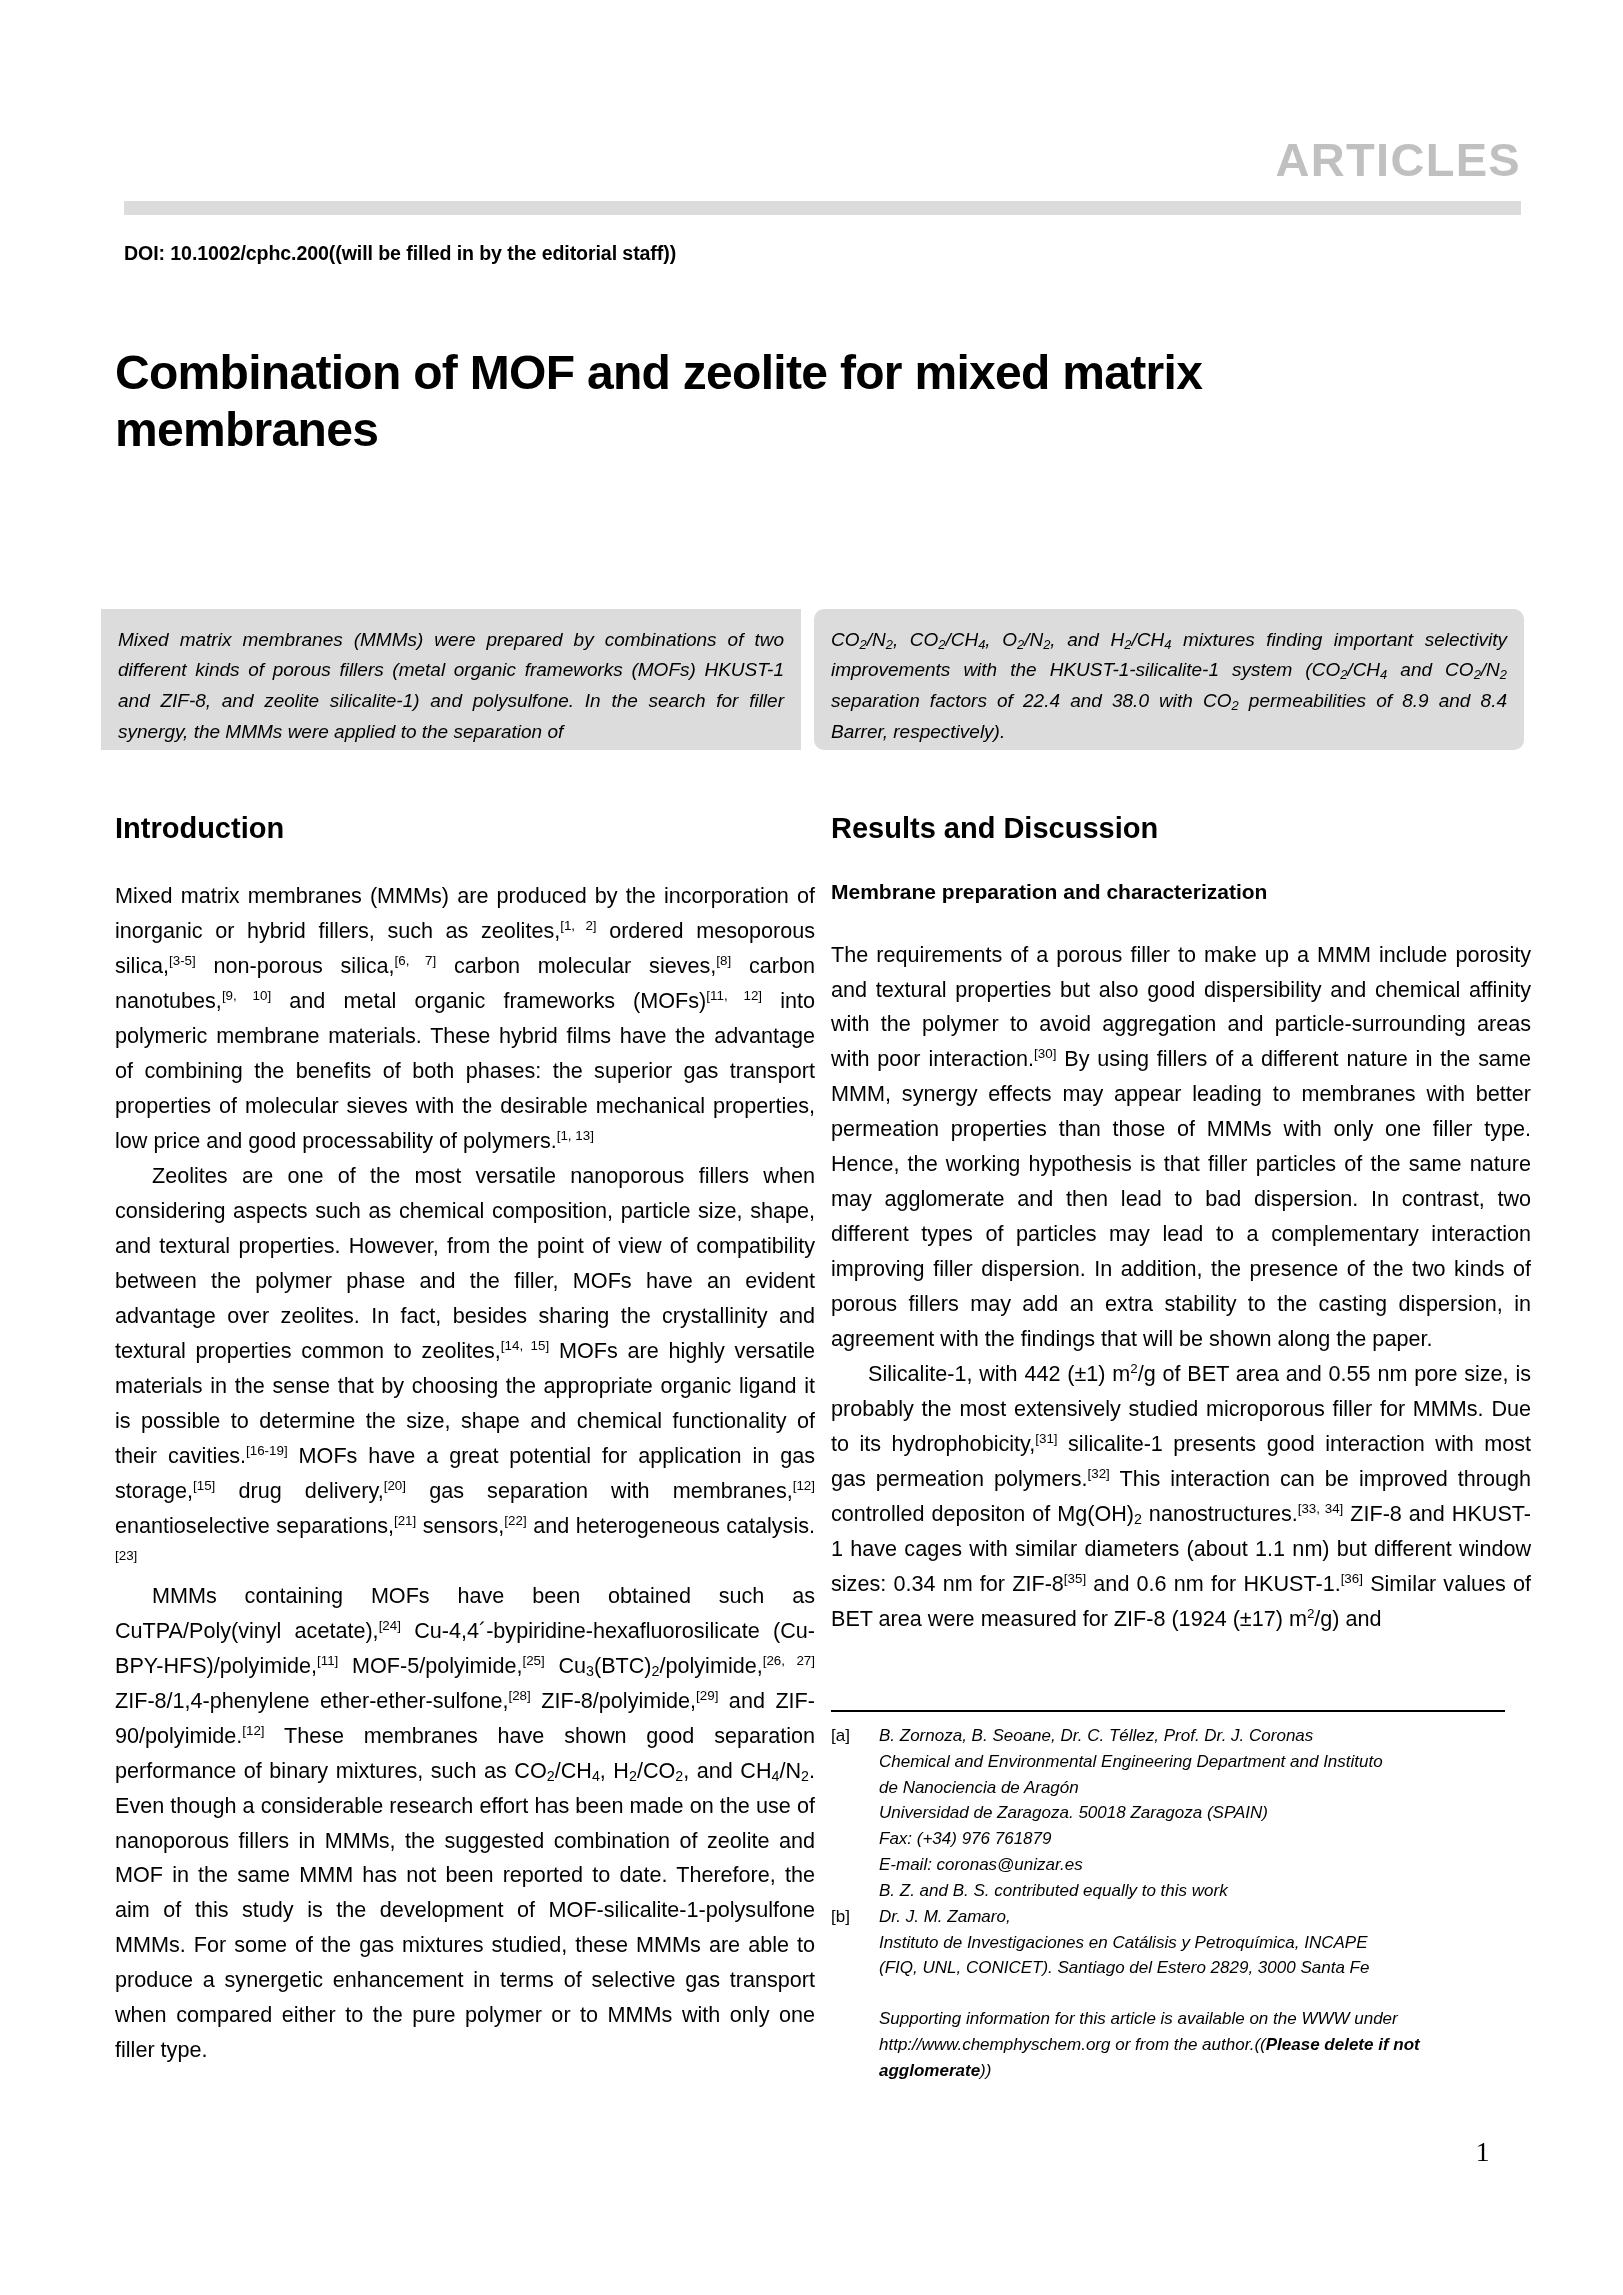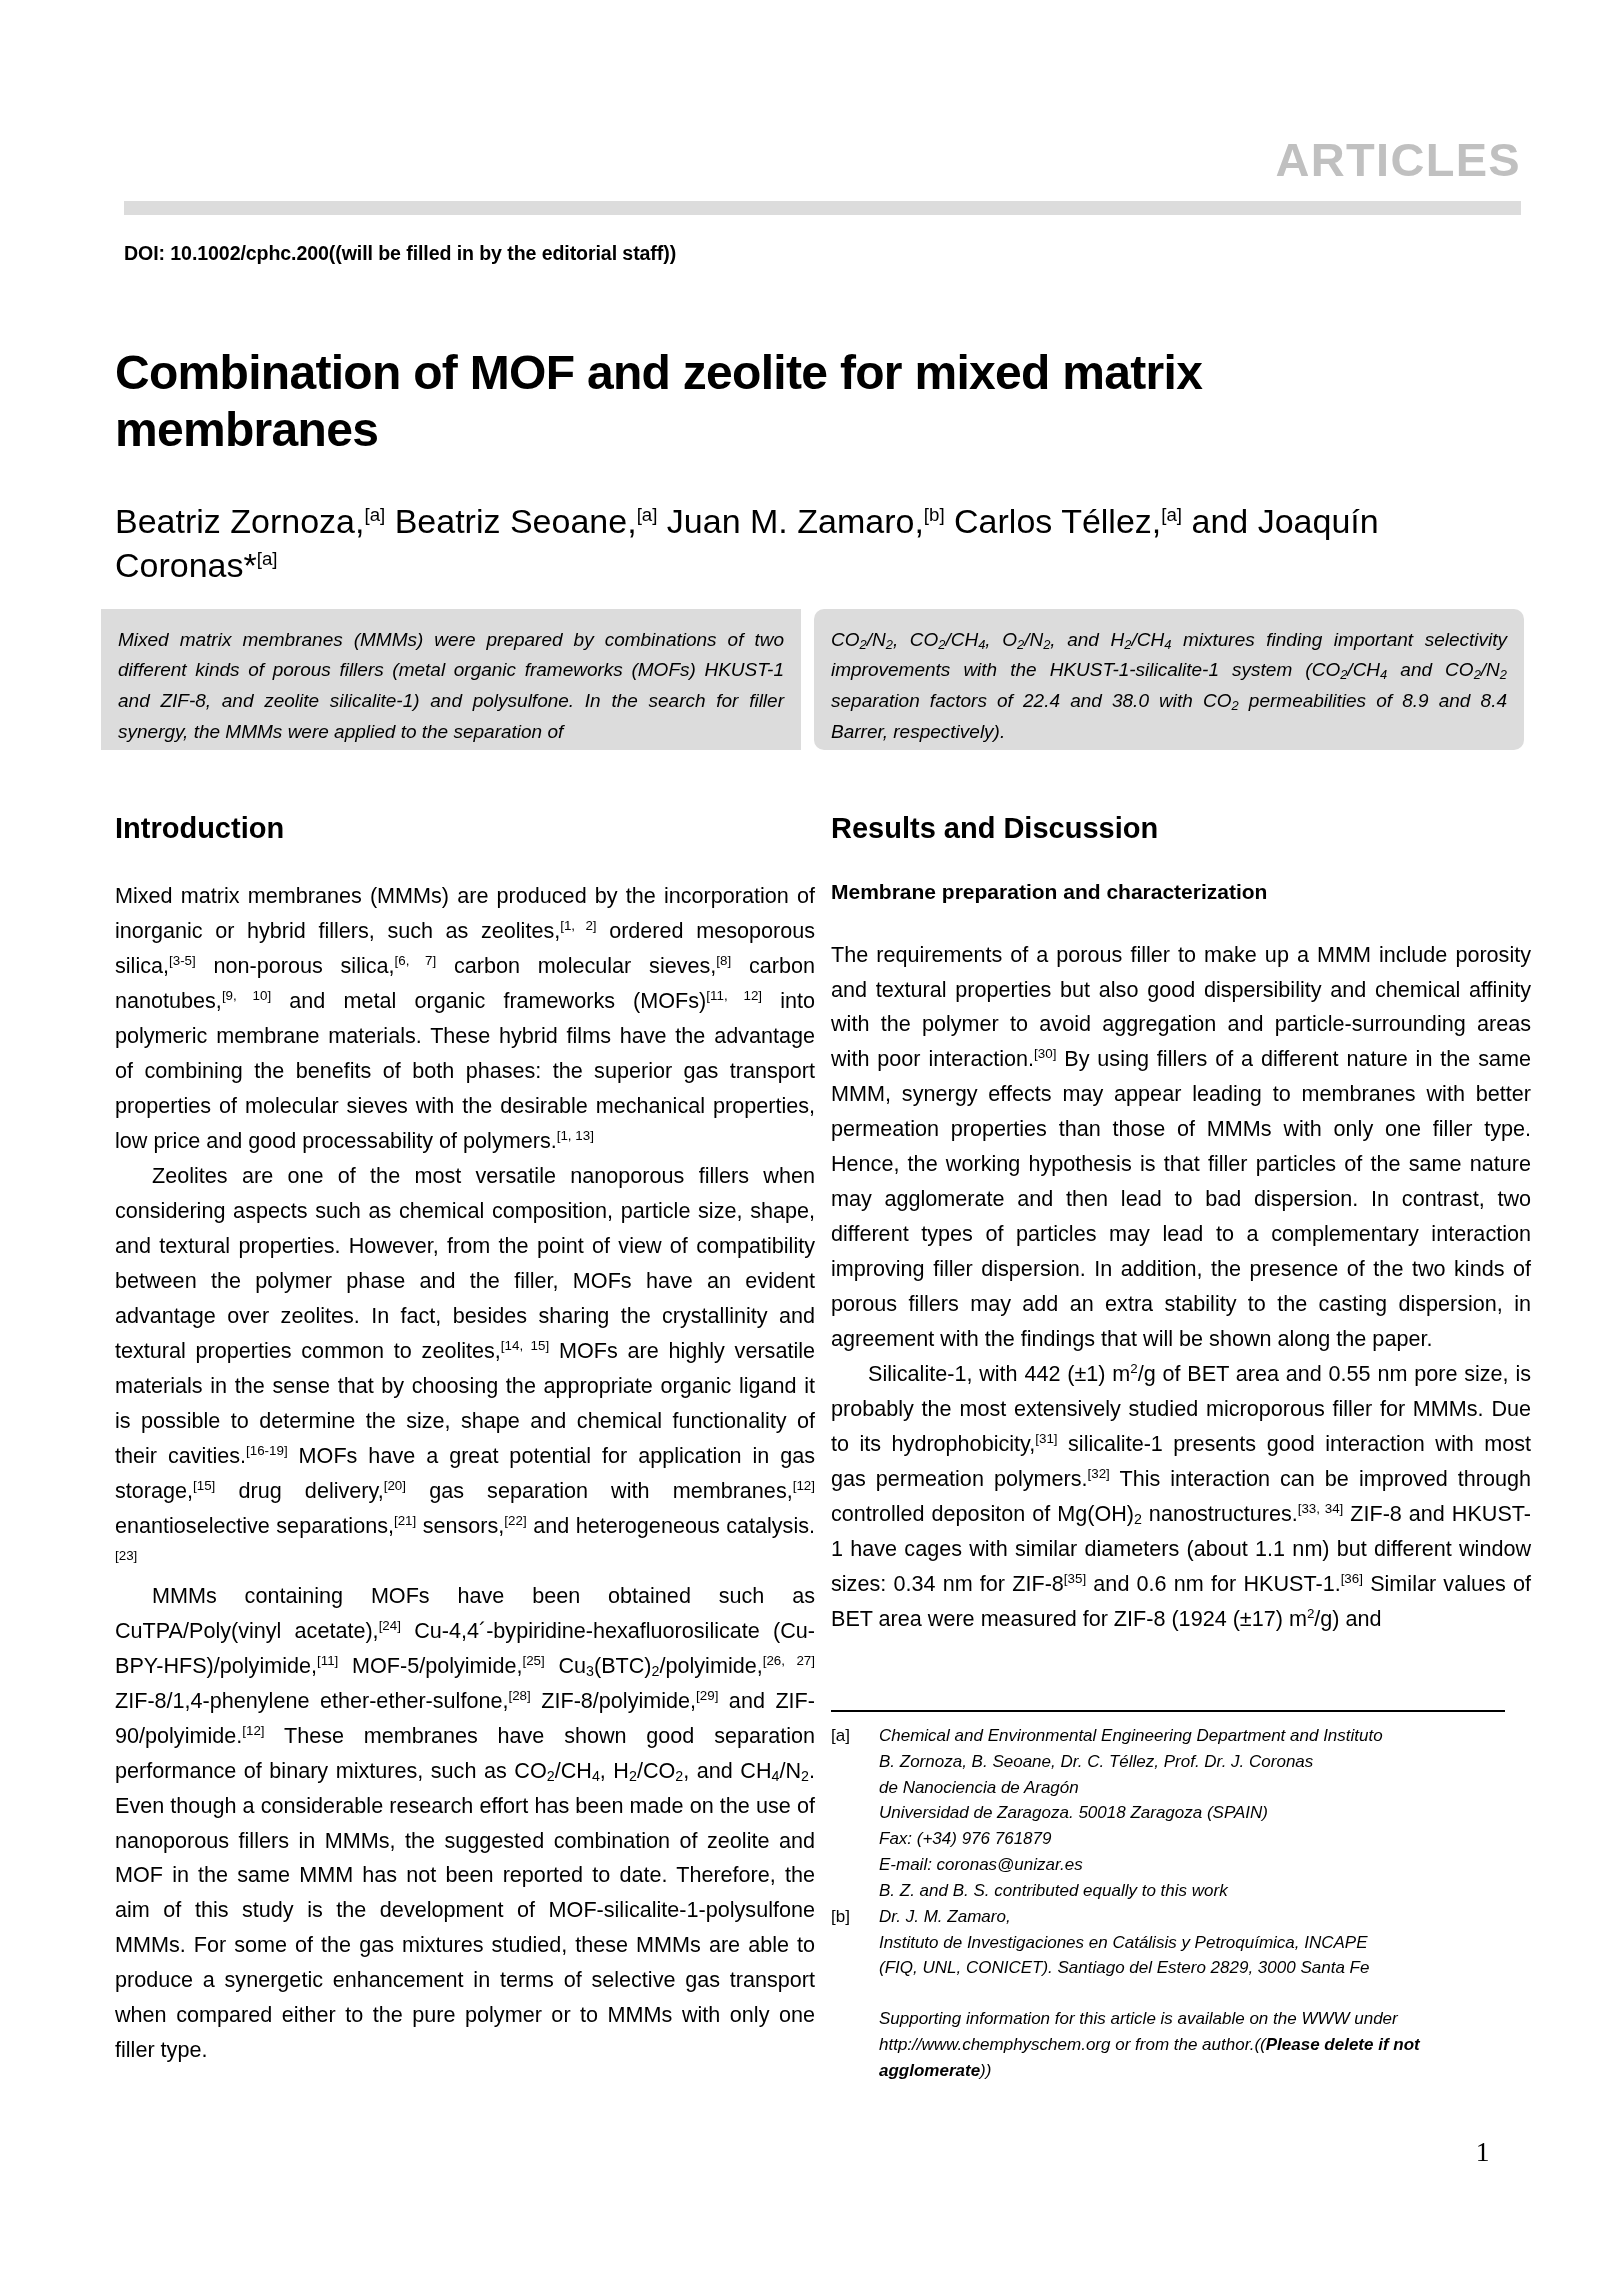--- a/index.html
+++ b/index.html
@@ -212,21 +212,20 @@
 
   <div class="running-head">
     <span class="running-head-text" style="color: rgb(192, 192, 192);">ARTICLES</span>
   </div>
   <div class="head-rule" style="background: rgb(220, 220, 220);"></div>
 
   <div class="doi">DOI: 10.1002/cphc.200((will be filled in by the editorial staff))</div>
 
   <h1 class="title">Combination of MOF and zeolite for mixed matrix membranes</h1>
 
-  <div class="authors">Beatriz Zornoza,<sup>[a]</sup> Beatriz Seoane,<sup>[a]</sup> Juan M. Zamaro,<sup>[b]</sup> Carlos Téllez,<sup>[a]</sup> and Joaquín Coronas*<sup>[a]</sup></div>
 
   <div class="abstract-band">
     <div class="abstract-col left" style="background: rgb(220, 220, 220);">
       <div class="abstract-text">Mixed matrix membranes (MMMs) were prepared by combinations of two different kinds of porous fillers (metal organic frameworks (MOFs) HKUST-1 and ZIF-8, and zeolite silicalite-1) and polysulfone. In the search for filler synergy, the MMMs were applied to the separation of</div>
     </div>
     <div class="abstract-col right" style="background: rgb(220, 220, 220);">
       <div class="abstract-text">CO<sub>2</sub>/N<sub>2</sub>, CO<sub>2</sub>/CH<sub>4</sub>, O<sub>2</sub>/N<sub>2</sub>, and H<sub>2</sub>/CH<sub>4</sub> mixtures finding important selectivity improvements with the HKUST-1-silicalite-1 system (CO<sub>2</sub>/CH<sub>4</sub> and CO<sub>2</sub>/N<sub>2</sub> separation factors of 22.4 and 38.0 with CO<sub>2</sub> permeabilities of 8.9 and 8.4 Barrer, respectively).</div>
     </div>
   </div>
 
@@ -243,22 +242,22 @@
     <p class="body">The requirements of a porous filler to make up a MMM include porosity and textural properties but also good dispersibility and chemical affinity with the polymer to avoid aggregation and particle-surrounding areas with poor interaction.<sup>[30]</sup> By using fillers of a different nature in the same MMM, synergy effects may appear leading to membranes with better permeation properties than those of MMMs with only one filler type. Hence, the working hypothesis is that filler particles of the same nature may agglomerate and then lead to bad dispersion. In contrast, two different types of particles may lead to a complementary interaction improving filler dispersion. In addition, the presence of the two kinds of porous fillers may add an extra stability to the casting dispersion, in agreement with the findings that will be shown along the paper.</p>
     <p class="body indent">Silicalite-1, with 442 (±1) m<sup>2</sup>/g of BET area and 0.55 nm pore size, is probably the most extensively studied microporous filler for MMMs. Due to its hydrophobicity,<sup>[31]</sup> silicalite-1 presents good interaction with most gas permeation polymers.<sup>[32]</sup> This interaction can be improved through controlled depositon of Mg(OH)<sub>2</sub> nanostructures.<sup>[33, 34]</sup> ZIF-8 and HKUST-1 have cages with similar diameters (about 1.1 nm) but different window sizes: 0.34 nm for ZIF-8<sup>[35]</sup> and 0.6 nm for HKUST-1.<sup>[36]</sup> Similar values of BET area were measured for ZIF-8 (1924 (±17) m<sup>2</sup>/g) and</p>
   </div>
 
   <div class="footnote-rule"></div>
   <div class="footnotes">
 
     <div class="fn-row">
       <span class="fn-label">[a]</span>
       <span class="fn-body">
+        <span class="fn-line">B. Zornoza, B. Seoane,  Dr. C. Téllez, Prof. Dr. J. Coronas</span>
         <span class="fn-line">Chemical and Environmental Engineering Department and Instituto</span>
-        <span class="fn-line">B. Zornoza, B. Seoane,  Dr. C. Téllez, Prof. Dr. J. Coronas</span>
         <span class="fn-line">de Nanociencia de Aragón</span>
         <span class="fn-line">Universidad de Zaragoza. 50018 Zaragoza (SPAIN)</span>
         <span class="fn-line">Fax: (+34) 976 761879</span>
         <span class="fn-line">E-mail: coronas@unizar.es</span>
         <span class="fn-line">B. Z. and B. S. contributed equally to this work</span>
       </span>
     </div>
 
     <div class="fn-row">
       <span class="fn-label">[b]</span>

